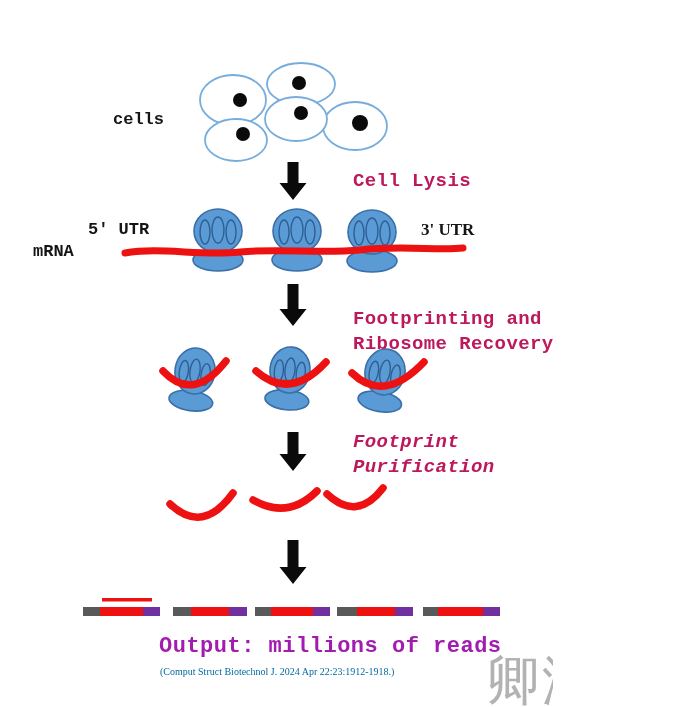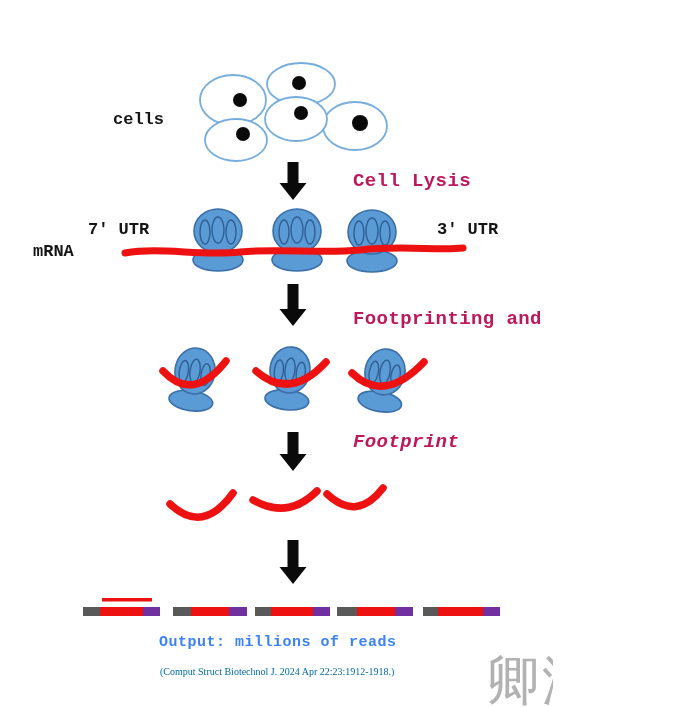--- a/index.html
+++ b/index.html
@@ -10,21 +10,21 @@
   .abs{position:absolute;}
   svg{position:absolute;left:0;top:0;}
   .lbl-black{
     color:#151515;font-weight:700;font-size:17px;white-space:nowrap;
   }
   .step-label{
     color:#be185d;font-weight:700;font-size:19px;line-height:25px;
     letter-spacing:0.4px;white-space:nowrap;
   }
   .output-label{
-    color:#3b82f6;font-weight:700;font-size:15px;letter-spacing:0.5px;white-space:nowrap;
+    color:#a21caf;font-weight:700;font-size:22px;letter-spacing:0.5px;white-space:nowrap;
   }
   .citation{
     font-family:"Liberation Serif","DejaVu Serif",serif;
     color:#0369a1;font-size:10px;white-space:nowrap;
   }
   .watermark{
     font-family:"Liberation Serif","DejaVu Serif",serif;
     color:#b2b2b2;font-size:54px;letter-spacing:2px;white-space:nowrap;font-weight:400;
   }
   .rb{fill:#5B9BD5;stroke:#3a6fa8;stroke-width:1.6;}
@@ -131,34 +131,36 @@
       </g>
       <g>
         <rect x="423" y="607" width="15" height="9" fill="#595959"></rect>
         <rect x="438" y="607" width="45" height="9" fill="#ee1111"></rect>
         <rect x="483" y="607" width="17" height="9" fill="#7030A0"></rect>
       </g>
     </g>
   </svg>
 
   <div class="abs lbl-black" style="left:113px;top:110px;">cells</div>
-  <div class="abs lbl-black" style="left:88px;top:220px;">7' UTR</div>
-  <div class="abs lbl-black" style="left:437px;top:220px;">3' UTR</div>
+  <div class="abs lbl-black" style="left:88px;top:220px;">5' UTR</div>
+  <div class="abs lbl-black" style="left:421px;top:220px;font-family:Liberation Serif, serif;">3' UTR</div>
   <div class="abs lbl-black" style="left:33px;top:242px;">mRNA</div>
 
   <div class="abs step-label" style="left:353px;top:169px;">
     <div>Cell Lysis</div>
   </div>
 
   <div class="abs step-label" style="left:353px;top:287px;margin-top:20px;">
     <div>Footprinting and</div>
+    <div>Ribosome Recovery</div>
   </div>
 
   <div class="abs step-label" style="left:353px;top:430px;font-style:italic;">
     <div>Footprint</div>
+    <div>Purification</div>
   </div>
 
 
   <div class="abs output-label" style="left:159px;top:634px;">Output: millions of reads</div>
 
   <div class="abs citation" style="left:160px;top:666px;">(Comput Struct Biotechnol J. 2024 Apr 22:23:1912-1918.)</div>
 
   <div class="abs watermark" style="left:486px;top:645px;">卿泽生物</div>
 
 </div>

